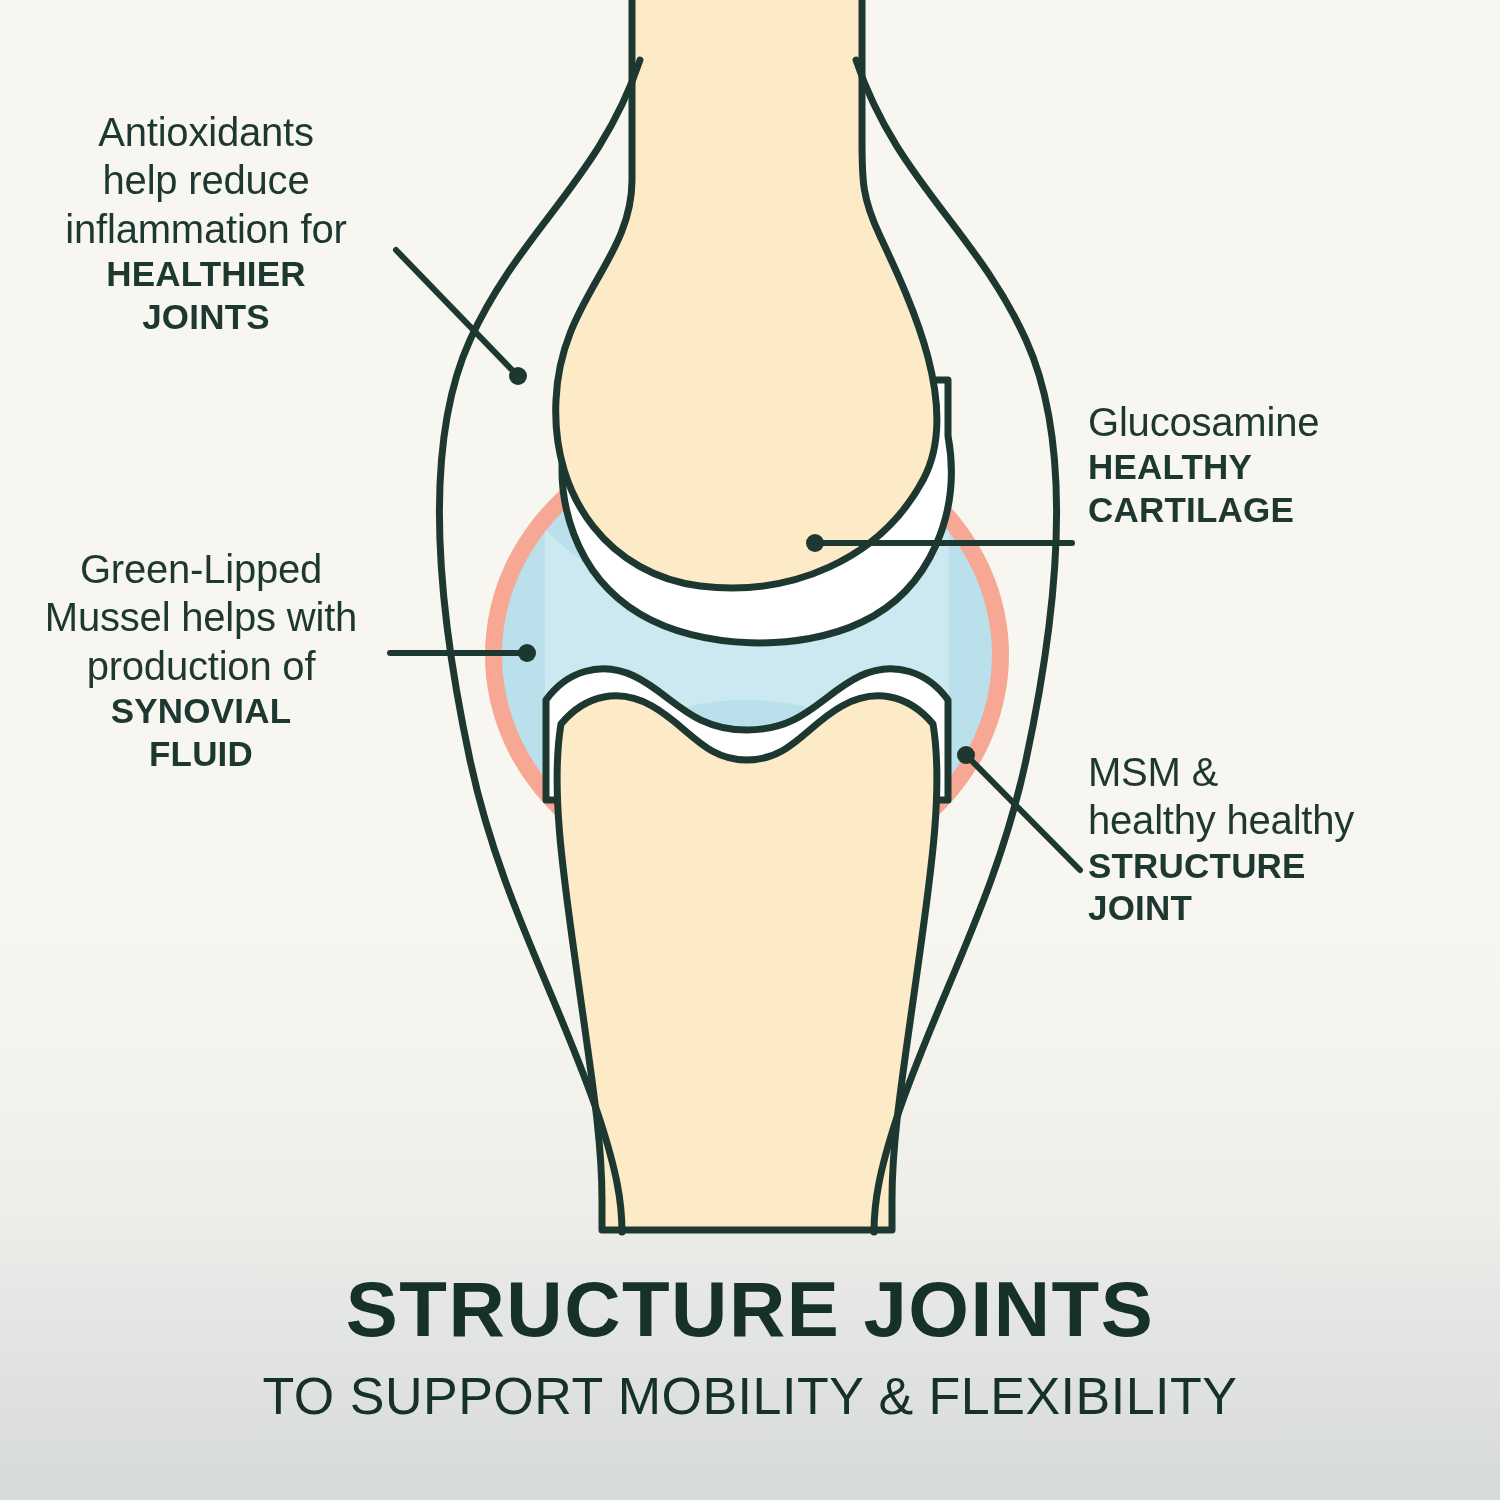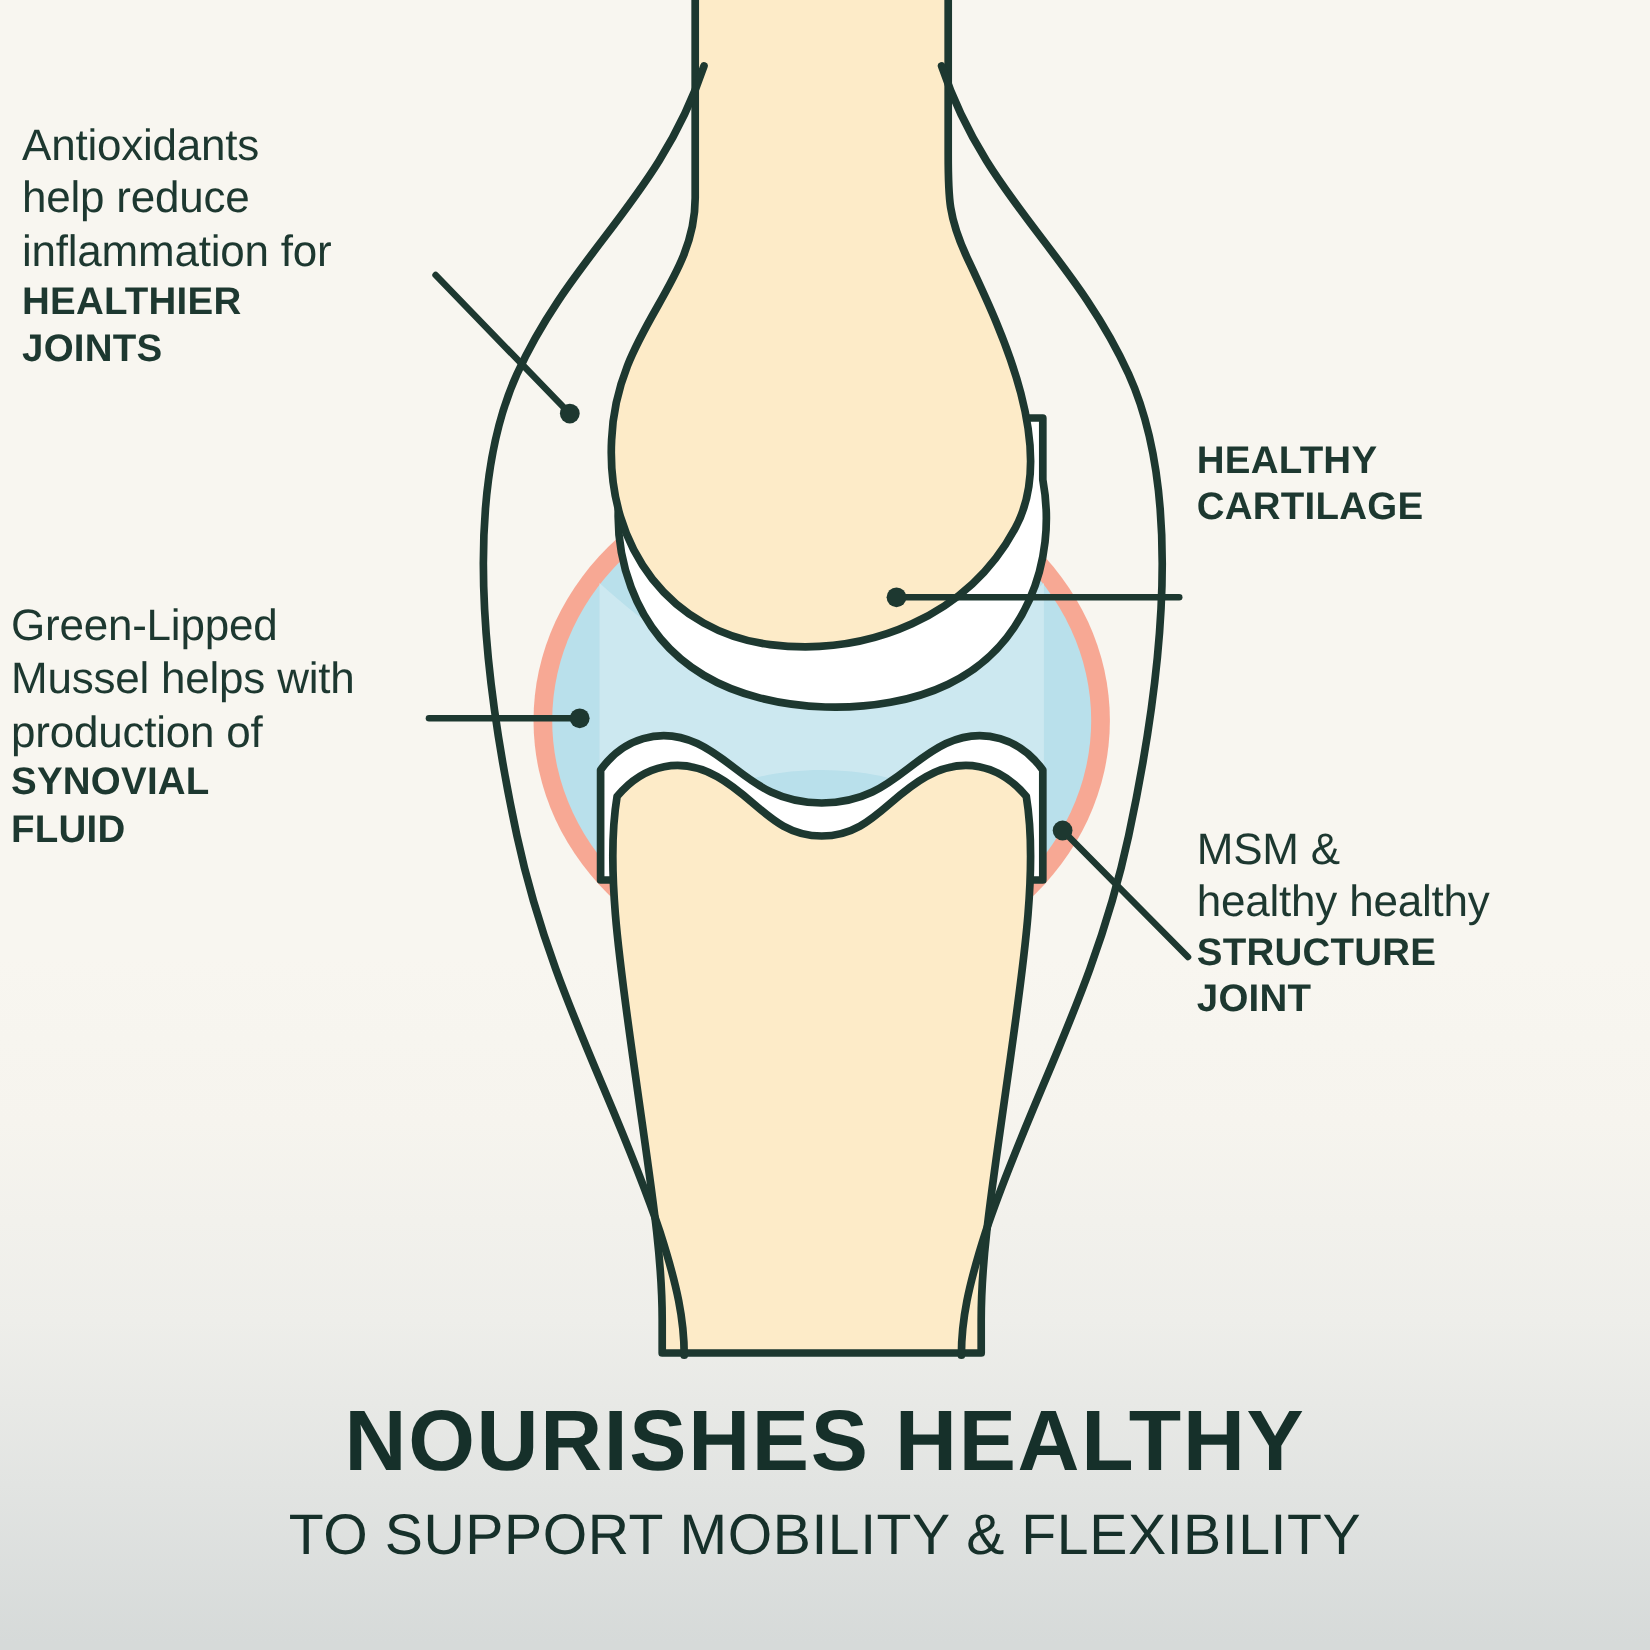--- a/index.html
+++ b/index.html
@@ -41,21 +41,21 @@
   }
   .callout .lead {
     font-size: 40px;
     font-weight: 400;
   }
   .callout .strong {
     font-size: 35px;
     font-weight: 700;
     letter-spacing: 0.2px;
   }
-  .align-right { text-align: left; }
+  .align-right { text-align: center; }
   .align-left  { text-align: left;  }
 
   #callout-antioxidants {
     left: 20px;  top: 108px;  width: 372px;
   }
   #callout-mussel {
     left: 10px;  top: 545px;  width: 382px;
   }
   #callout-glucosamine {
     left: 1088px; top: 398px;  width: 400px;
@@ -211,31 +211,32 @@
 
   <div class="callout align-right" id="callout-mussel">
     <div class="lead">Green-Lipped</div>
     <div class="lead">Mussel helps with</div>
     <div class="lead">production of</div>
     <div class="strong">SYNOVIAL</div>
     <div class="strong">FLUID</div>
   </div>
 
   <div class="callout align-left" id="callout-glucosamine">
+    <div class="lead">Glucosamine</div>
     <div class="strong">HEALTHY</div>
     <div class="strong">CARTILAGE</div>
   </div>
 
   <div class="callout align-left" id="callout-msm">
     <div class="lead">MSM &amp;</div>
     <div class="lead">healthy healthy</div>
     <div class="strong">STRUCTURE</div>
     <div class="strong">JOINT</div>
   </div>
 
   <div id="banner">
     <div id="banner-inner">
-      <div id="banner-title">NOURISHES HEALTHY</div>
+      <div id="banner-title">STRUCTURE JOINTS</div>
       <div id="banner-subtitle">TO SUPPORT MOBILITY &amp; FLEXIBILITY</div>
     </div>
   </div>
 
 </div>
 
 </body></html>

